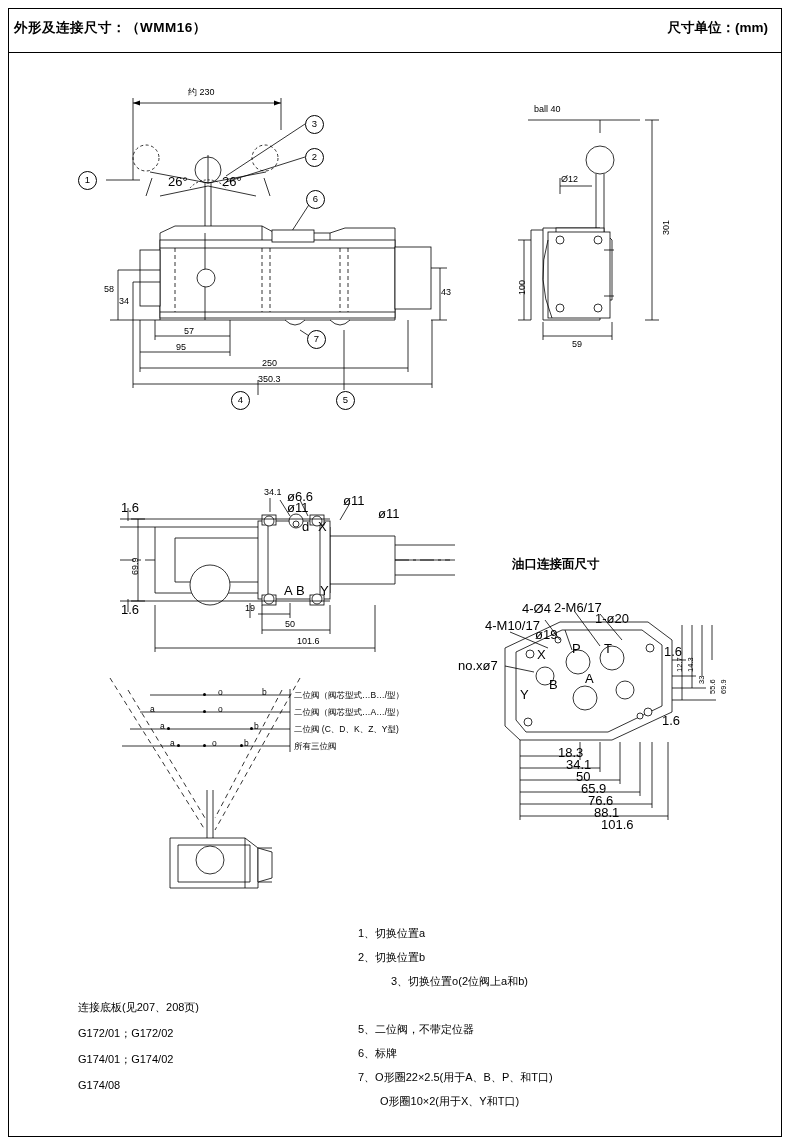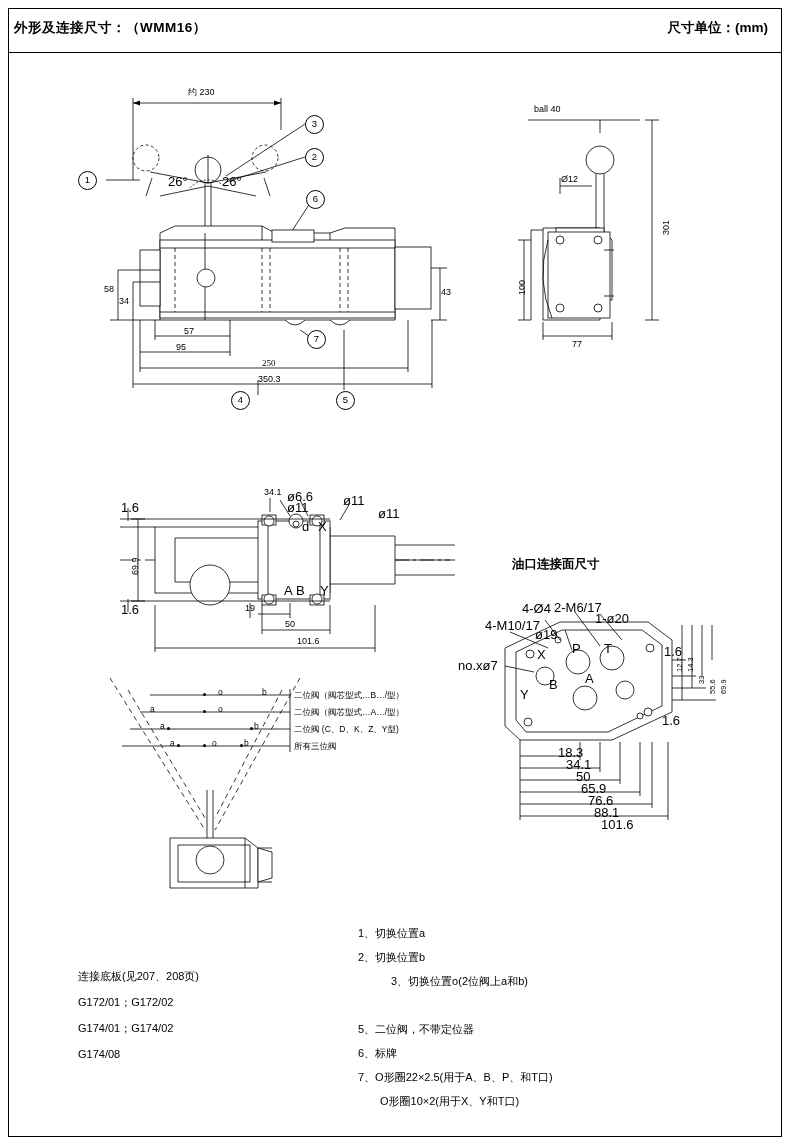--- a/index.html
+++ b/index.html
@@ -108,20 +108,21 @@
     position: absolute;
     font-size: 11px;
     line-height: 21px;
     white-space: nowrap;
   }
   .leftnotes {
     position: absolute;
     font-size: 11px;
     line-height: 22px;
     white-space: nowrap;
+    margin-top: 31px;
   }
   .sectitle {
     position: absolute;
     font-size: 12.5px;
     font-weight: bold;
     white-space: nowrap;
   }
   .spooltext {
     position: absolute;
     font-size: 8.5px;
@@ -371,36 +372,36 @@
   <div class="lbl" style="left:188px;top:88px;">约 230</div>
   <div class="lbl-sm" style="left:168px;top:175px;">26°</div>
   <div class="lbl-sm" style="left:222px;top:175px;">26°</div>
 
   <div class="lbl" style="left:104px;top:285px;">58</div>
   <div class="lbl" style="left:119px;top:297px;">34</div>
   <div class="lbl" style="left:441px;top:288px;">43</div>
 
   <div class="lbl" style="left:184px;top:327px;">57</div>
   <div class="lbl" style="left:176px;top:343px;">95</div>
-  <div class="lbl" style="left:262px;top:359px;font-family:Liberation Serif, serif;">250</div>
+  <div class="lbl" style="left:262px;top:359px;">250</div>
   <div class="lbl" style="left:258px;top:375px;">350.3</div>
 
   <div class="circ-num" style="left:78px;top:171px;">1</div>
   <div class="circ-num" style="left:305px;top:148px;">2</div>
   <div class="circ-num" style="left:305px;top:115px;">3</div>
   <div class="circ-num" style="left:231px;top:391px;">4</div>
   <div class="circ-num" style="left:336px;top:391px;">5</div>
   <div class="circ-num" style="left:306px;top:190px;">6</div>
   <div class="circ-num" style="left:307px;top:330px;">7</div>
 
   <div class="lbl" style="left:534px;top:105px;">ball 40</div>
   <div class="lbl" style="left:561px;top:175px;">Ø12</div>
   <div class="lbl-v" style="left:662px;top:235px;">301</div>
   <div class="lbl-v" style="left:518px;top:295px;">100</div>
-  <div class="lbl" style="left:572px;top:340px;">77</div>
+  <div class="lbl" style="left:572px;top:340px;">59</div>
 
   <div class="lbl" style="left:264px;top:488px;">34.1</div>
   <div class="lbl-sm" style="left:287px;top:490px;">ø6.6</div>
   <div class="lbl-sm" style="left:287px;top:501px;">ø11</div>
   <div class="lbl-sm" style="left:343px;top:494px;">ø11</div>
   <div class="lbl-sm" style="left:378px;top:507px;">ø11</div>
   <div class="lbl-sm" style="left:121px;top:501px;">1.6</div>
   <div class="lbl-sm" style="left:121px;top:603px;">1.6</div>
   <div class="lbl-v" style="left:131px;top:575px;">69.9</div>
   <div class="lbl" style="left:245px;top:604px;">19</div>

